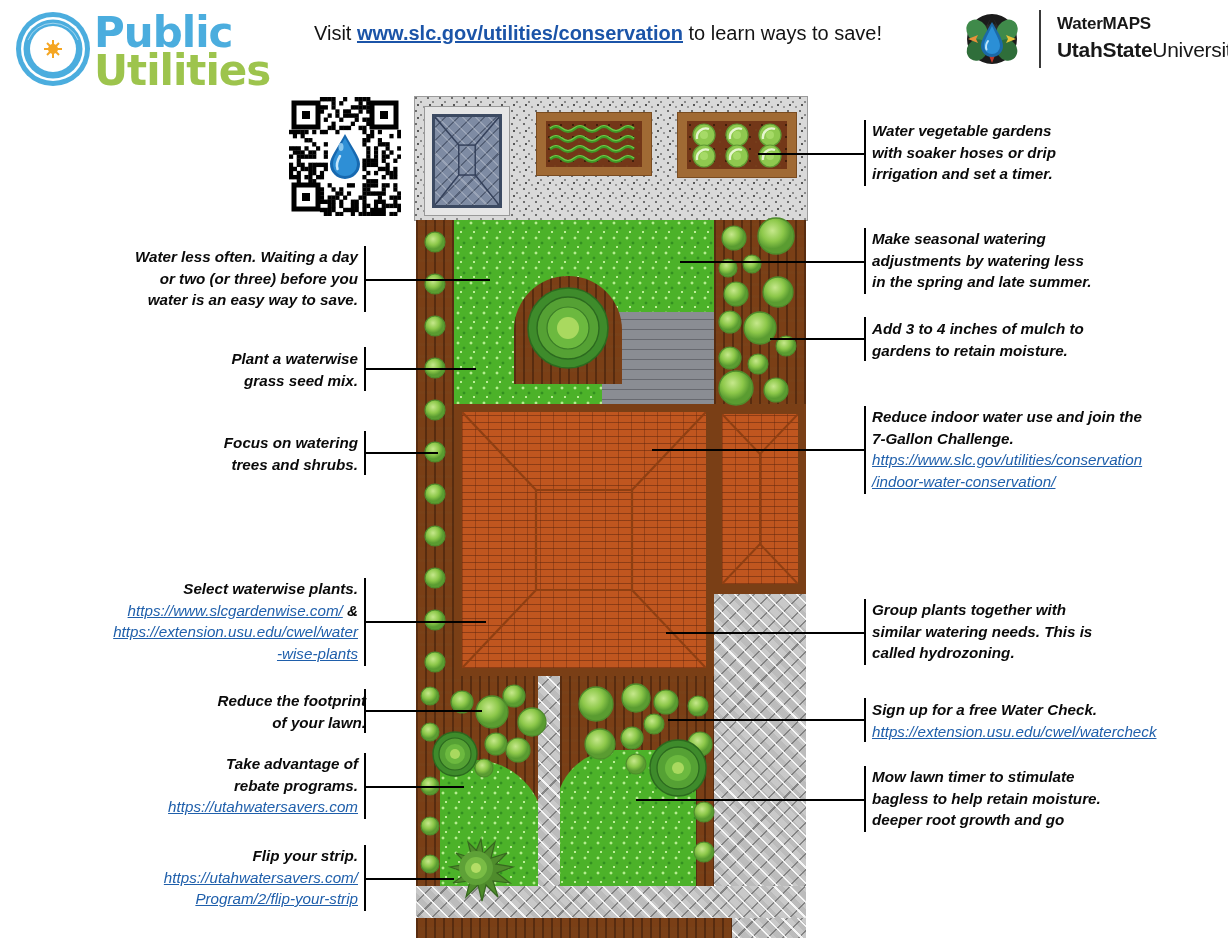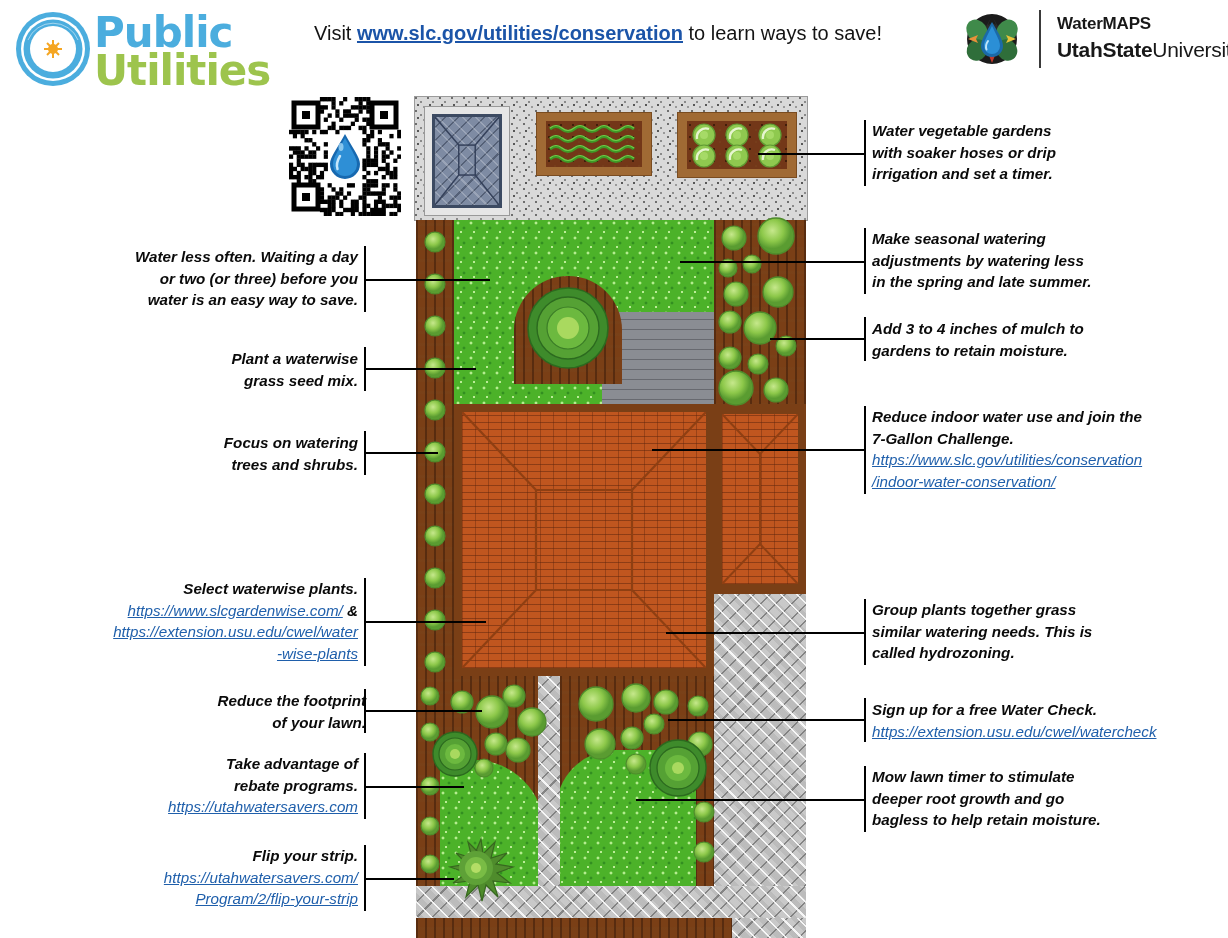--- a/index.html
+++ b/index.html
@@ -816,35 +816,35 @@
   <div class="ann ann-right" style="left:872px;top:406px;width:340px;">
     <div>Reduce indoor water use and join the</div>
     <div>7-Gallon Challenge.</div>
     <div class="url">https://www.slc.gov/utilities/conservation</div>
     <div class="url">/indoor-water-conservation/</div>
   </div>
   <div class="lbar" style="left:864px;top:406px;height:88px;"></div>
   <div class="lline" style="left:652px;top:449px;width:214px;"></div>
 
   <div class="ann ann-right" style="left:872px;top:599px;width:330px;">
-    <div>Group plants together grass</div>
+    <div>Group plants together with</div>
     <div>similar watering needs. This is</div>
     <div>called hydrozoning.</div>
   </div>
   <div class="lbar" style="left:864px;top:599px;height:66px;"></div>
   <div class="lline" style="left:666px;top:632px;width:200px;"></div>
 
   <div class="ann ann-right" style="left:872px;top:699px;width:340px;">
     <div>Sign up for a free Water Check.</div>
     <div class="url">https://extension.usu.edu/cwel/watercheck</div>
   </div>
   <div class="lbar" style="left:864px;top:698px;height:44px;"></div>
   <div class="lline" style="left:668px;top:719px;width:198px;"></div>
 
   <div class="ann ann-right" style="left:872px;top:766px;width:340px;">
     <div>Mow lawn timer to stimulate</div>
+    <div>bagless to help retain moisture.</div>
     <div>deeper root growth and go</div>
-    <div>bagless to help retain moisture.</div>
   </div>
   <div class="lbar" style="left:864px;top:766px;height:66px;"></div>
   <div class="lline" style="left:636px;top:799px;width:230px;"></div>
 
 </div>
 
 </body></html>

